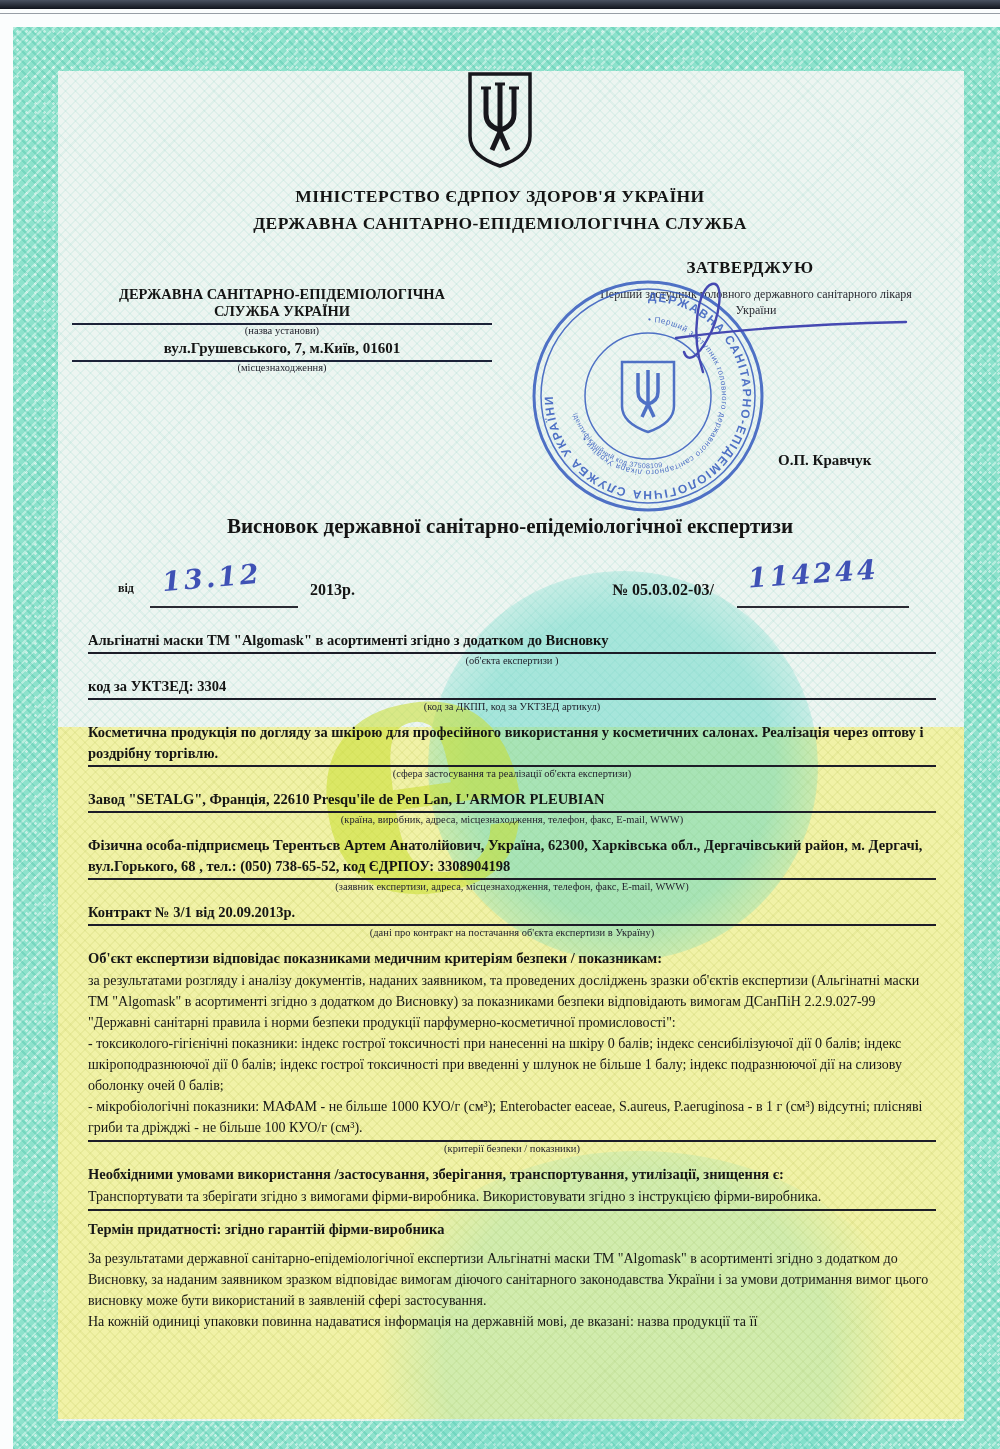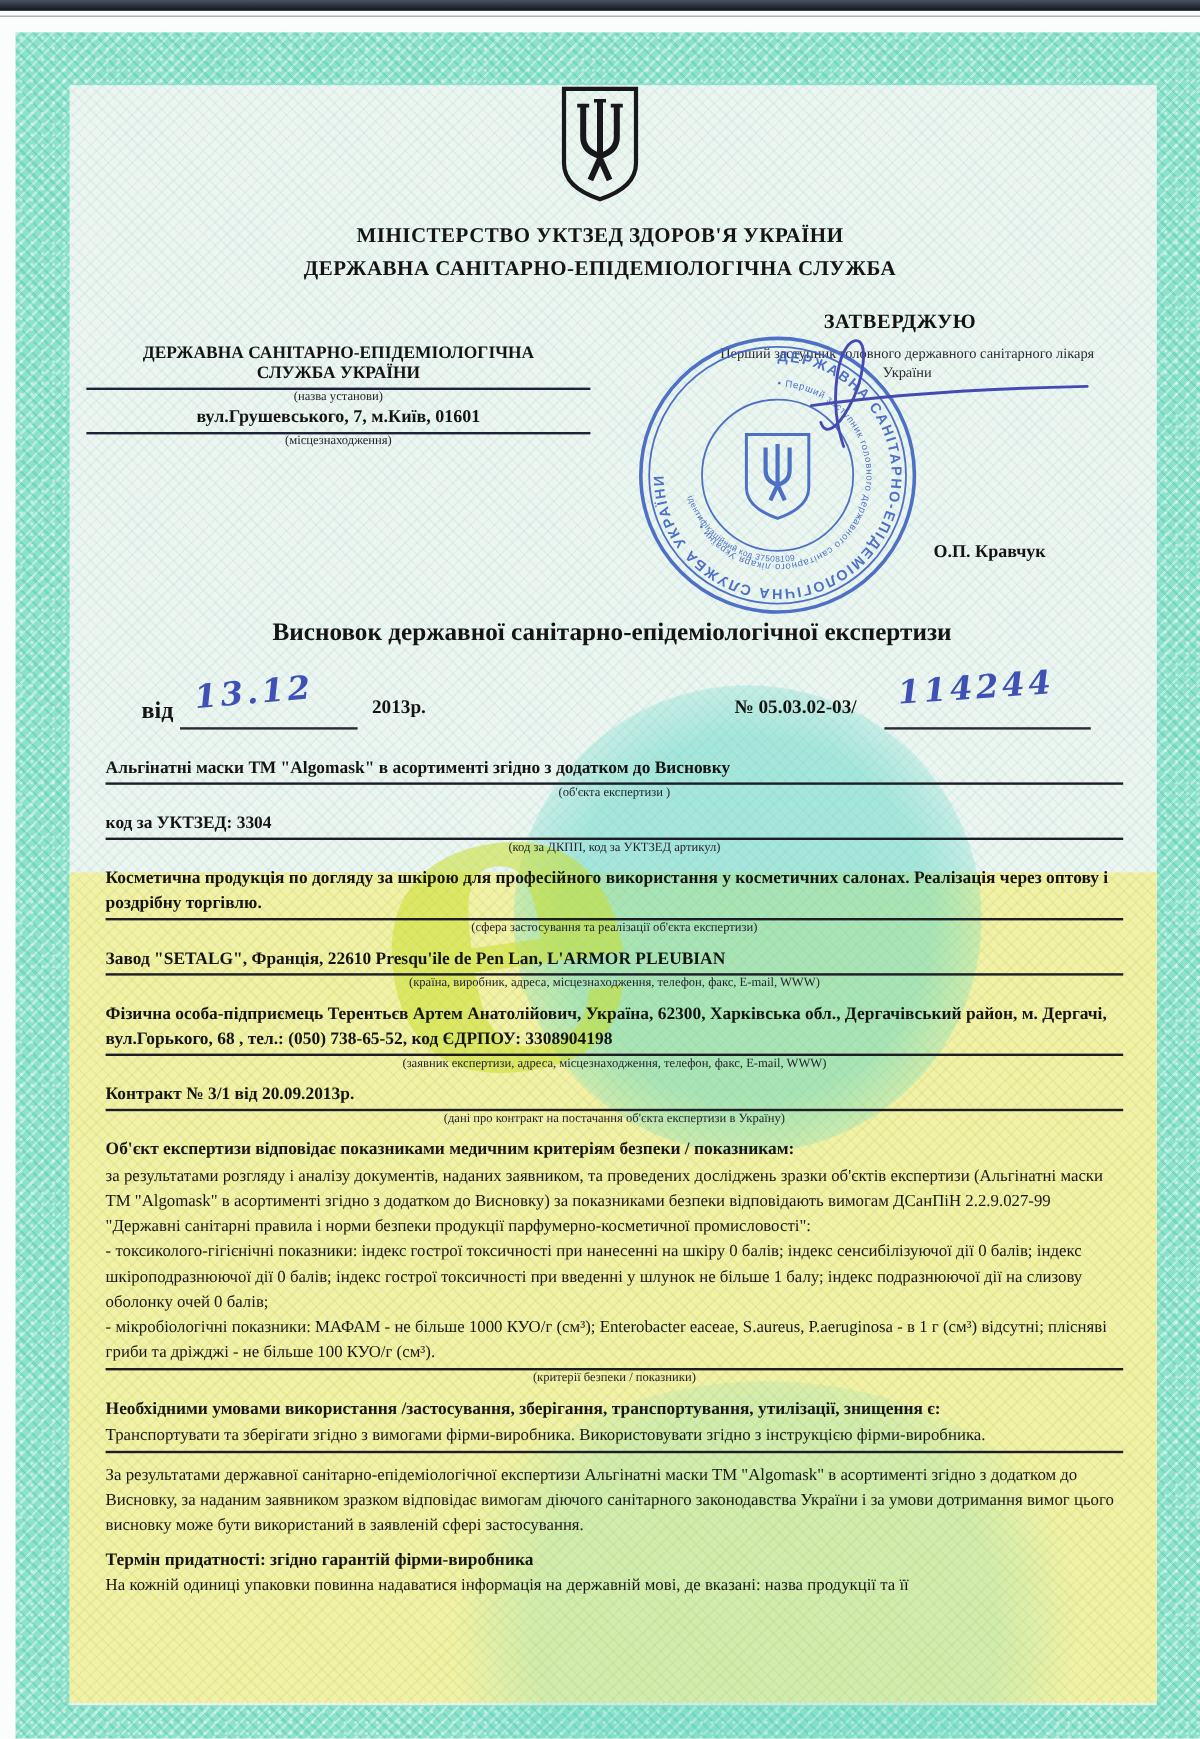--- a/index.html
+++ b/index.html
@@ -80,21 +80,21 @@
       <g fill="none" stroke="#17171c" stroke-width="5">
         <path d="M38,14 V62"></path>
         <path d="M24,18 V44 q0,12 14,16"></path>
         <path d="M52,18 V44 q0,12 -14,16"></path>
         <path d="M38,62 l-8,18 M38,62 l8,18"></path>
       </g>
       <path d="M33,14 h10 M19,18 h10 M47,18 h10" stroke="#17171c" stroke-width="3"></path>
     </svg>
   </div>
 
-  <div class="abs z center ministry" style="left:150px;top:186px;width:700px;">МІНІСТЕРСТВО УКТЗЕД ЗДОРОВ'Я УКРАЇНИ</div>
+  <div class="abs z center ministry" style="left:150px;top:186px;width:700px;">МІНІСТЕРСТВО ЄДРПОУ ЗДОРОВ'Я УКРАЇНИ</div>
   <div class="abs z center ministry" style="left:150px;top:213px;width:700px;">ДЕРЖАВНА САНІТАРНО-ЕПІДЕМІОЛОГІЧНА СЛУЖБА</div>
 
   <div class="abs z center b" style="left:600px;top:258px;width:300px;font-size:17px;letter-spacing:.5px;">ЗАТВЕРДЖУЮ</div>
   <div class="abs z center" style="left:588px;top:286px;width:336px;font-size:12px;line-height:1.35;color:#2a2a33;">Перший заступник головного державного санітарного лікаря України</div>
 
   <div class="abs z" style="left:72px;top:286px;width:420px;">
     <div class="center b" style="font-size:14.5px;">ДЕРЖАВНА САНІТАРНО-ЕПІДЕМІОЛОГІЧНА</div>
     <div class="center b" style="font-size:14.5px;">СЛУЖБА УКРАЇНИ</div>
     <div class="rule" style="margin-top:3px;"></div>
     <div class="center small-cap">(назва установи)</div>
@@ -142,21 +142,21 @@
         <path d="M55,100 C42,62 50,16 64,12 C77,9 72,46 59,68 C50,84 40,92 36,80"></path>
         <path d="M28,66 C85,58 160,52 258,50"></path>
       </g>
     </svg>
   </div>
 
   <div class="abs z b" style="left:778px;top:424px;font-size:15px;margin-top:28px;">О.П. Кравчук</div>
 
   <div class="abs z center b" style="left:105px;top:514px;width:810px;font-size:21px;">Висновок державної санітарно-епідеміологічної експертизи</div>
 
-  <div class="abs z b" style="left:118px;top:581px;font-size:20px;">від</div>
+  <div class="abs z b" style="left:118px;top:581px;font-size:12px;">від</div>
   <div class="abs hand" style="left:162px;top:562px;z-index:6;transform:rotate(-5deg);">13.12</div>
   <div class="abs" style="left:150px;top:606px;width:148px;border-top:2.5px solid #2a2a33;z-index:5;"></div>
   <div class="abs z b" style="left:310px;top:581px;font-size:16px;">2013р.</div>
 
   <div class="abs z b" style="left:612px;top:581px;font-size:16px;">№ 05.03.02-03/</div>
   <div class="abs hand" style="left:748px;top:558px;z-index:6;transform:rotate(-4deg);">114244</div>
   <div class="abs" style="left:737px;top:606px;width:172px;border-top:2.5px solid #2a2a33;z-index:5;"></div>
 
   <div id="fields">
 
@@ -196,17 +196,17 @@
       <div class="para">- токсиколого-гігієнічні показники: індекс гострої токсичності при нанесенні на шкіру 0 балів;  індекс сенсибілізуючої дії 0 балів;  індекс шкіроподразнюючої дії  0 балів;  індекс гострої токсичності при введенні у шлунок не більше 1 балу;  індекс подразнюючої дії на слизову оболонку очей 0 балів;</div>
       <div class="para underlined">- мікробіологічні показники: МАФАМ - не більше 1000 КУО/г (см³);  Enterobacter eaceae, S.aureus, P.aeruginosa - в 1 г (см³) відсутні;  плісняві гриби та дріжджі - не більше 100 КУО/г (см³).</div>
       <div class="caption">(критерії безпеки / показники)</div>
     </div>
 
     <div class="field">
       <div class="para bold">Необхідними умовами  використання /застосування, зберігання, транспортування, утилізації, знищення є:</div>
       <div class="para underlined">Транспортувати та зберігати згідно з вимогами фірми-виробника. Використовувати згідно з інструкцією фірми-виробника.</div>
     </div>
 
+    <div class="para bold mt">Термін придатності: згідно гарантій фірми-виробника</div>
     <div class="para mt">За результатами державної санітарно-епідеміологічної експертизи Альгінатні маски ТМ "Algomask" в асортименті згідно з додатком до Висновку,  за наданим заявником зразком відповідає вимогам діючого санітарного законодавства України і за умови дотримання вимог цього висновку  може бути використаний в заявленій сфері застосування.</div>
-    <div class="para bold mt">Термін придатності: згідно гарантій фірми-виробника</div>
     <div class="para">На кожній одиниці упаковки повинна надаватися інформація на державній мові, де вказані: назва продукції та її</div>
   </div>
 </div>
 
 </body></html>

